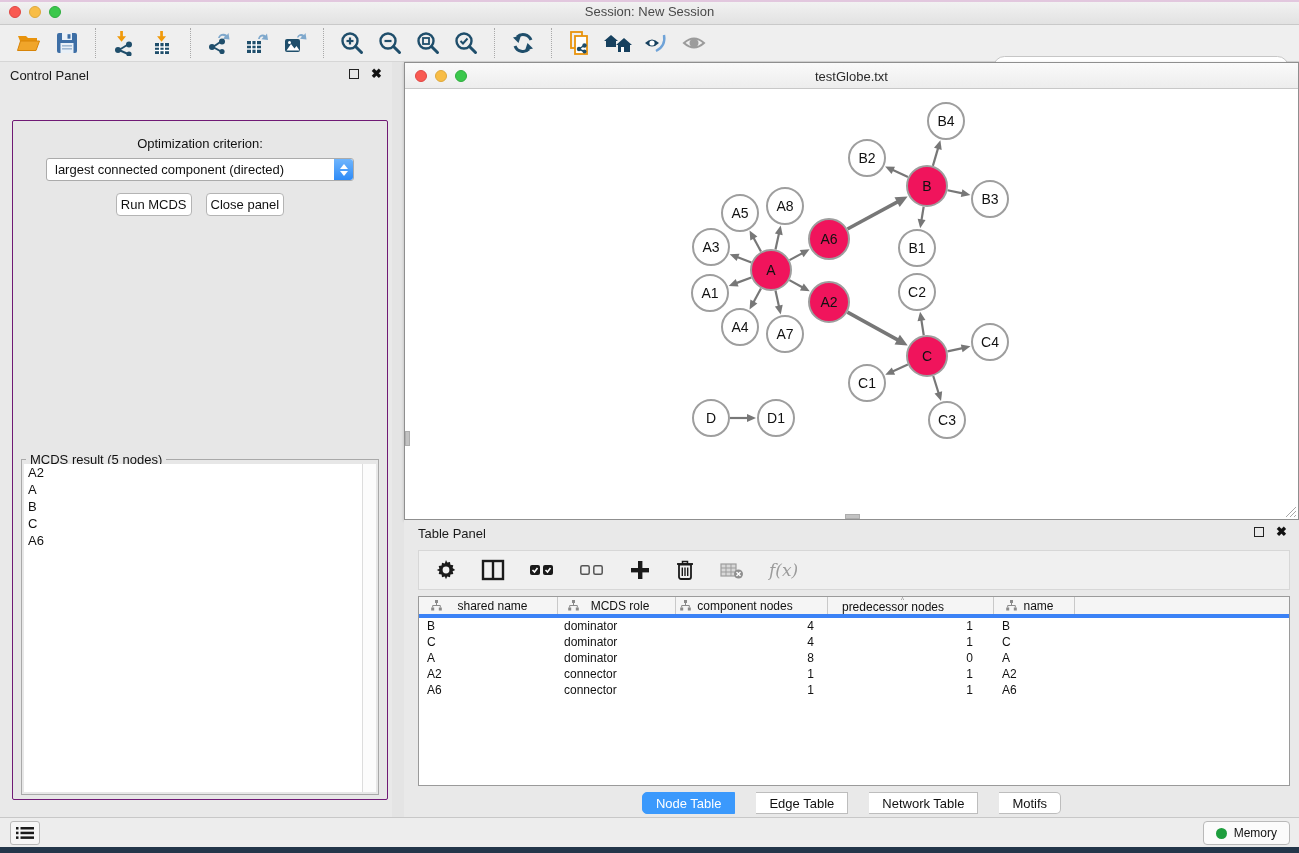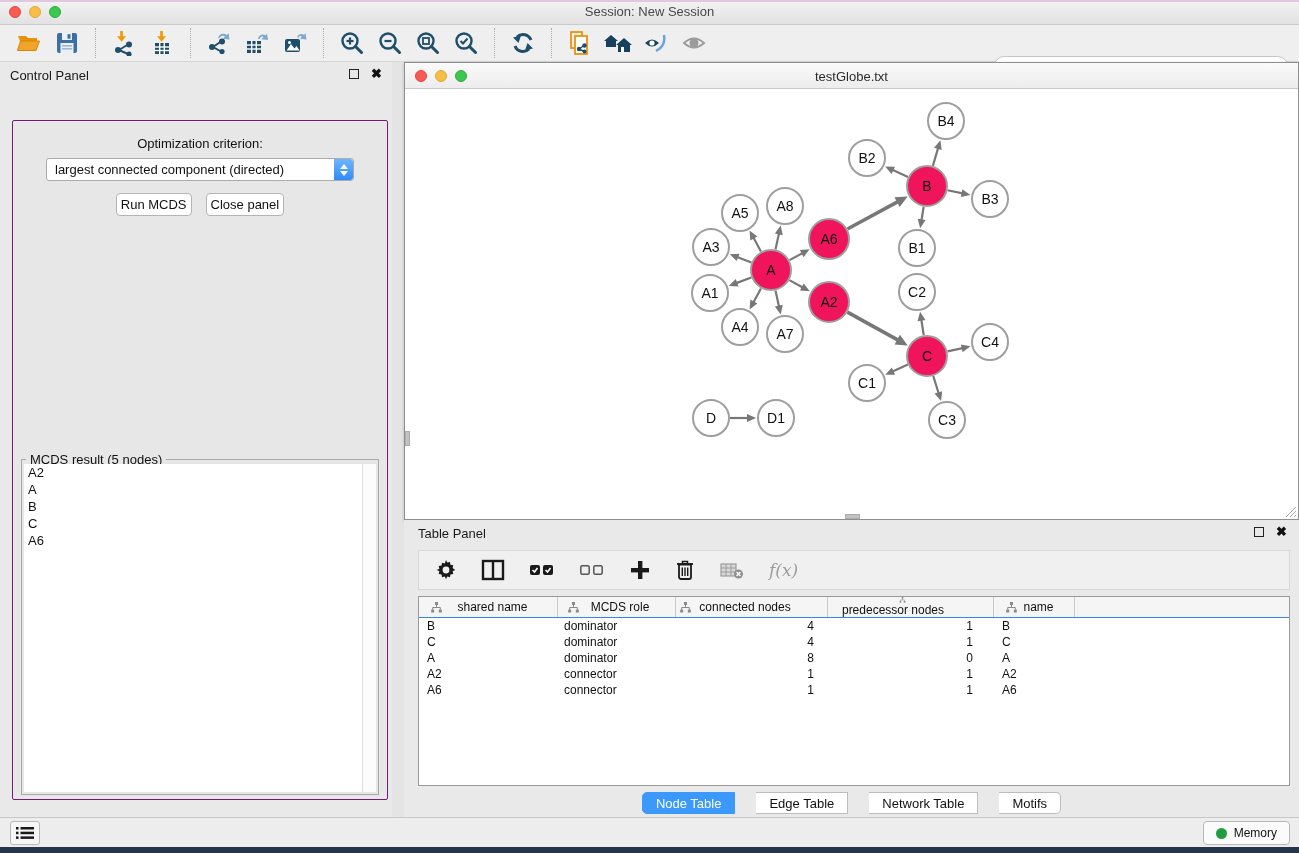--- a/index.html
+++ b/index.html
@@ -61,21 +61,21 @@
   #left-handle { position:absolute; left:0px; top:368px; width:5px; height:15px; background:#C2C2C2; border:1px solid #ADADAD; }
   #bottom-handle { position:absolute; left:440px; bottom:0px; width:15px; height:5px; background:#C2C2C2; border:1px solid #ADADAD; }
   #resize-grip { position:absolute; right:1px; bottom:1px; }
 
   
   #table-panel { left:404px; top:458px; width:895px; height:297px; background:#E9E9E9; }
   #tp-toolbar { position:absolute; left:14px; top:30px; width:872px; height:40px; background:#F0F0F0; border:1px solid #D7D7D7; display:flex; align-items:center; padding-left:16px; gap:24px; }
   .tp-icon { display:flex; align-items:center; justify-content:center; height:26px; cursor:default; }
   #fx-label { font-family:"DejaVu Serif", serif; font-style:italic; font-size:17px; color:#9B9B9B; }
   #node-table { position:absolute; left:14px; top:76px; width:872px; height:190px; background:#FFF; border:1px solid #9A9A9A; overflow:hidden; }
-  #table-header { display:flex; height:21px; border-bottom:1px solid #3b82f6; background:#F5F5F5; }
+  #table-header { display:flex; height:21px; border-bottom:4px solid #3b82f6; background:#F5F5F5; }
   .th { display:flex; align-items:center; border-right:1px solid #C9C9C9; font-size:12px; color:#111; position:relative; }
   .th .th-label { flex:1; text-align:center; padding-right:14px; }
   .th svg { margin-left:4px; }
   .tr { display:flex; height:16px; }
   .td { font-size:12px; color:#111; line-height:16px; white-space:nowrap; overflow:hidden; }
   .c0 { width:139px; padding-left:8px; }
   .c1 { width:118px; padding-left:6px; }
   .c2 { width:152px; text-align:right; padding-right:14px; }
   .c3 { width:166px; text-align:right; padding-right:21px;flex-direction:column; }
   .c4 { width:81px; padding-left:8px; }
@@ -504,21 +504,21 @@
             <svg width="11" height="11" viewBox="0 0 11 11">
               <g fill="#8A8A8A">
                 <rect x="4" y="0" width="3" height="3"></rect>
                 <rect x="0.2" y="7.5" width="3" height="3"></rect>
                 <rect x="7.8" y="7.5" width="3" height="3"></rect>
               </g>
               <g stroke="#8A8A8A" stroke-width="1" fill="none">
                 <path d="M5.5 3 v2.5 M1.7 7.5 V5.5 H9.3 V7.5"></path>
               </g>
             </svg>
-            <span class="th-label">connected nodes</span>
+            <span class="th-label">component nodes</span>
           </div>
           <div class="th c3">
             <svg width="11" height="11" viewBox="0 0 11 11">
               <g fill="#8A8A8A">
                 <rect x="4" y="0" width="3" height="3"></rect>
                 <rect x="0.2" y="7.5" width="3" height="3"></rect>
                 <rect x="7.8" y="7.5" width="3" height="3"></rect>
               </g>
               <g stroke="#8A8A8A" stroke-width="1" fill="none">
                 <path d="M5.5 3 v2.5 M1.7 7.5 V5.5 H9.3 V7.5"></path>

